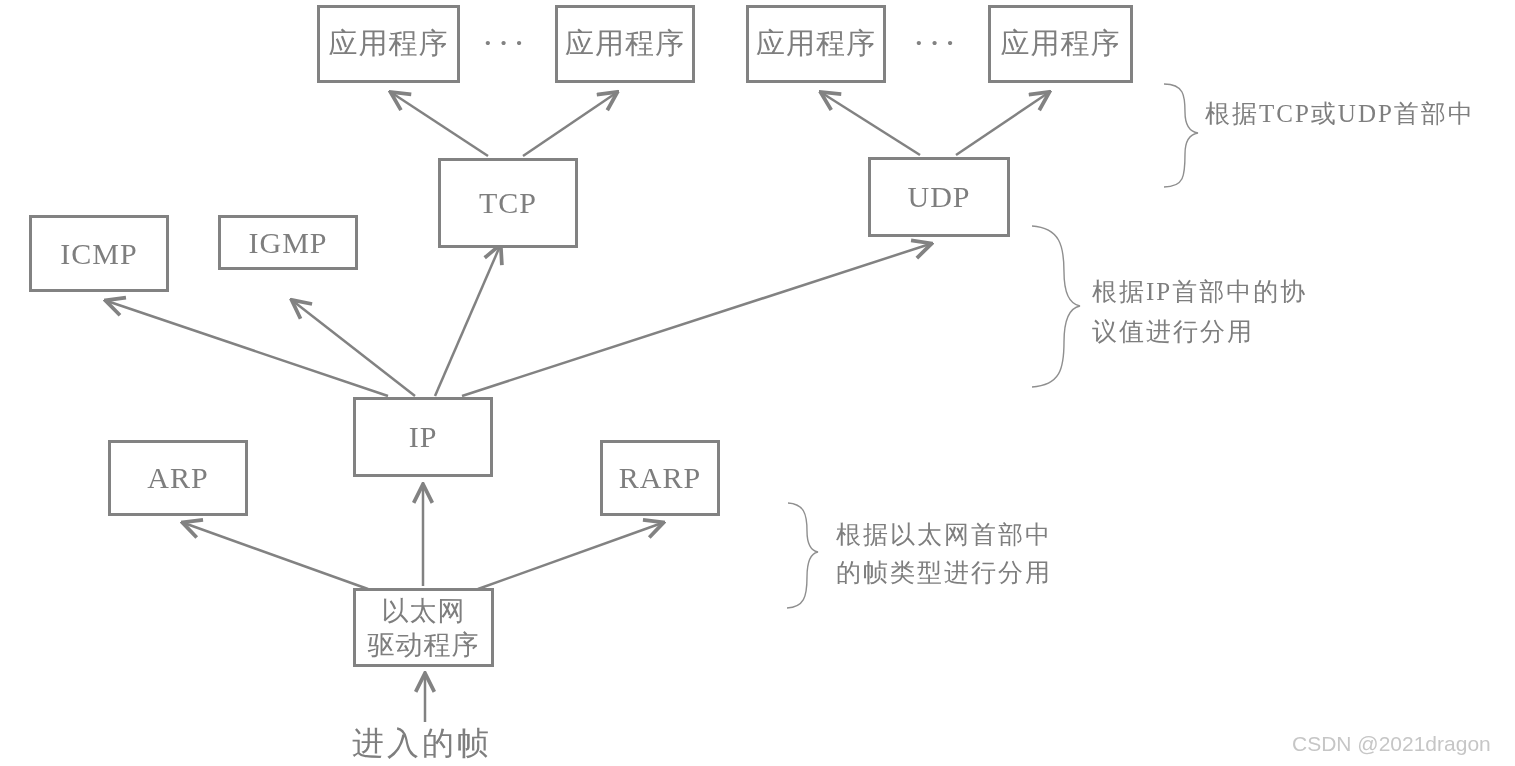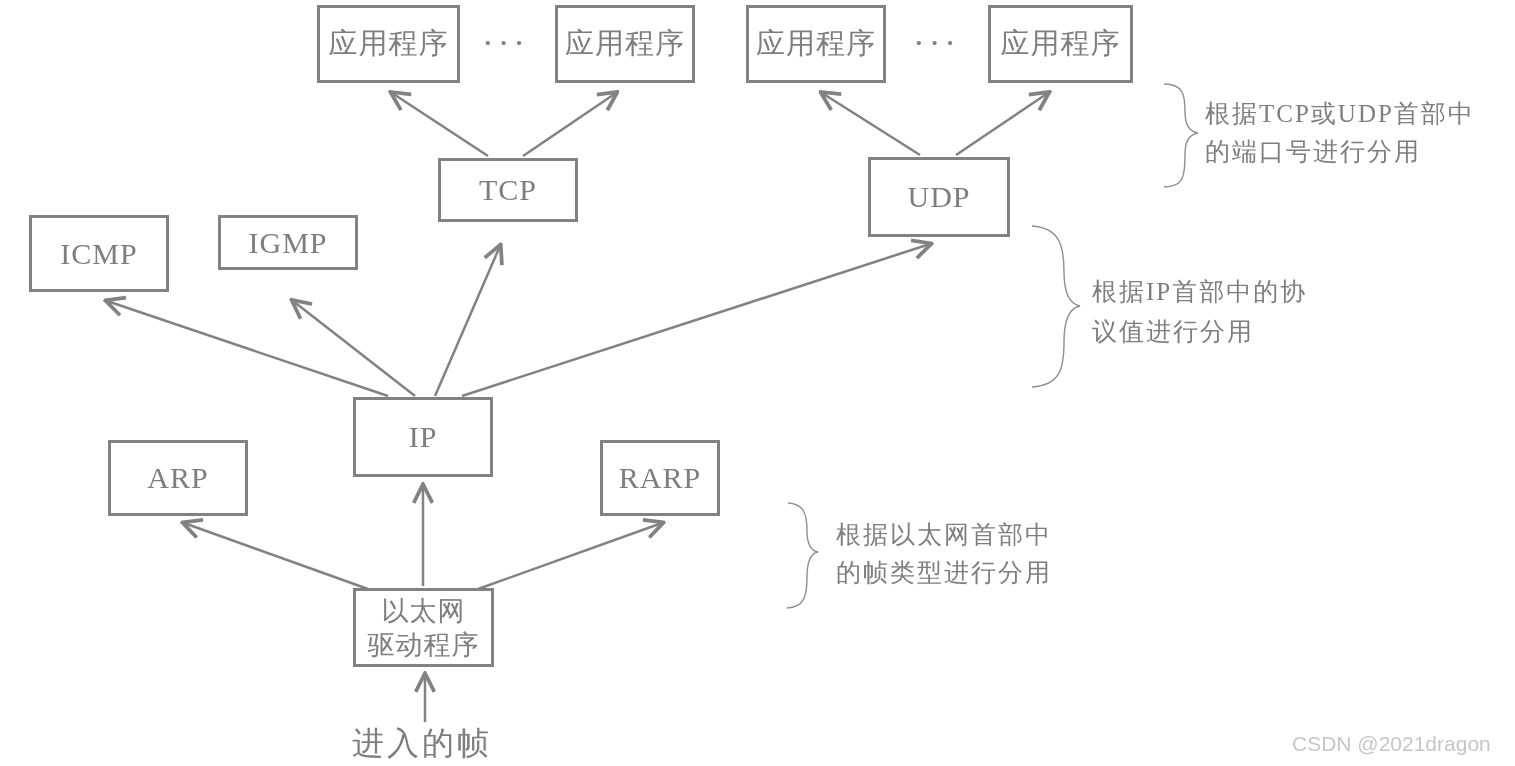--- a/index.html
+++ b/index.html
@@ -88,39 +88,38 @@
     </g>
   </svg>
 
   <div class="box cjk" style="left:317px;top:5px;width:143px;height:78px">应用程序</div>
   <div class="dots" style="left:477px;top:28px;width:60px">···</div>
   <div class="box cjk" style="left:555px;top:5px;width:140px;height:78px">应用程序</div>
   <div class="box cjk" style="left:746px;top:5px;width:140px;height:78px">应用程序</div>
   <div class="dots" style="left:908px;top:28px;width:60px">···</div>
   <div class="box cjk" style="left:988px;top:5px;width:145px;height:78px">应用程序</div>
 
-  <div class="box" style="left:438px;top:158px;width:140px;height:64px">TCP</div>
+  <div class="box" style="left:438px;top:158px;width:140px;height:90px">TCP</div>
   <div class="box" style="left:868px;top:157px;width:142px;height:80px">UDP</div>
 
   <div class="box" style="left:29px;top:215px;width:140px;height:77px">ICMP</div>
   <div class="box" style="left:218px;top:215px;width:140px;height:55px">IGMP</div>
   <div class="box" style="left:353px;top:397px;width:140px;height:80px">IP</div>
 
   <div class="box" style="left:108px;top:440px;width:140px;height:76px">ARP</div>
   <div class="box" style="left:600px;top:440px;width:120px;height:76px">RARP</div>
   <div class="box two-line cjk" style="left:353px;top:588px;width:141px;height:79px">
     <span>以太网</span>
     <span>驱动程序</span>
   </div>
 
   <div class="frame-label" style="left:352px;top:722px;width:150px">进入的帧</div>
 
   <div class="ann" style="left:1205px;top:95px">
     <span>根据TCP或UDP首部中</span>
-    <span>的端口号进行分用</span>
   </div>
   <div class="ann" style="left:1092px;top:272px;line-height:40px">
     <span>根据IP首部中的协</span>
     <span>议值进行分用</span>
   </div>
   <div class="ann" style="left:836px;top:516px">
     <span>根据以太网首部中</span>
     <span>的帧类型进行分用</span>
   </div>
 

